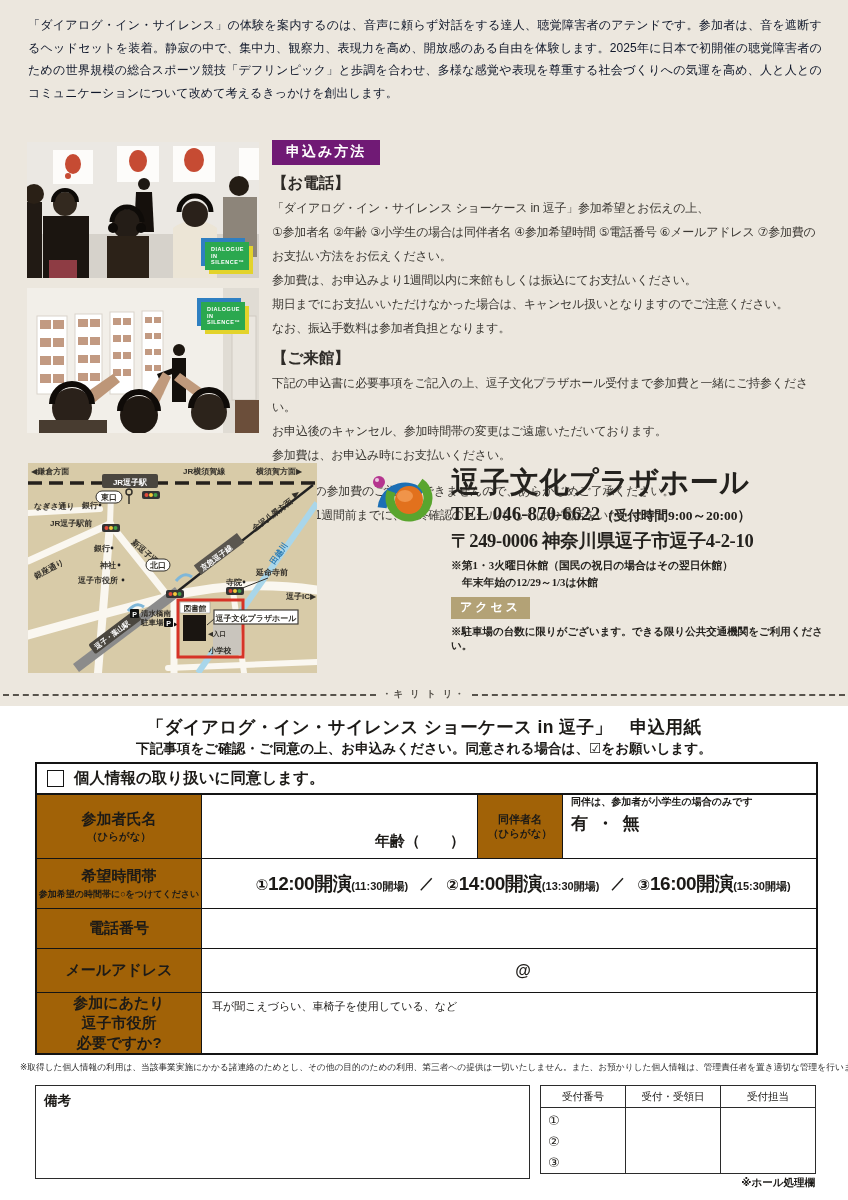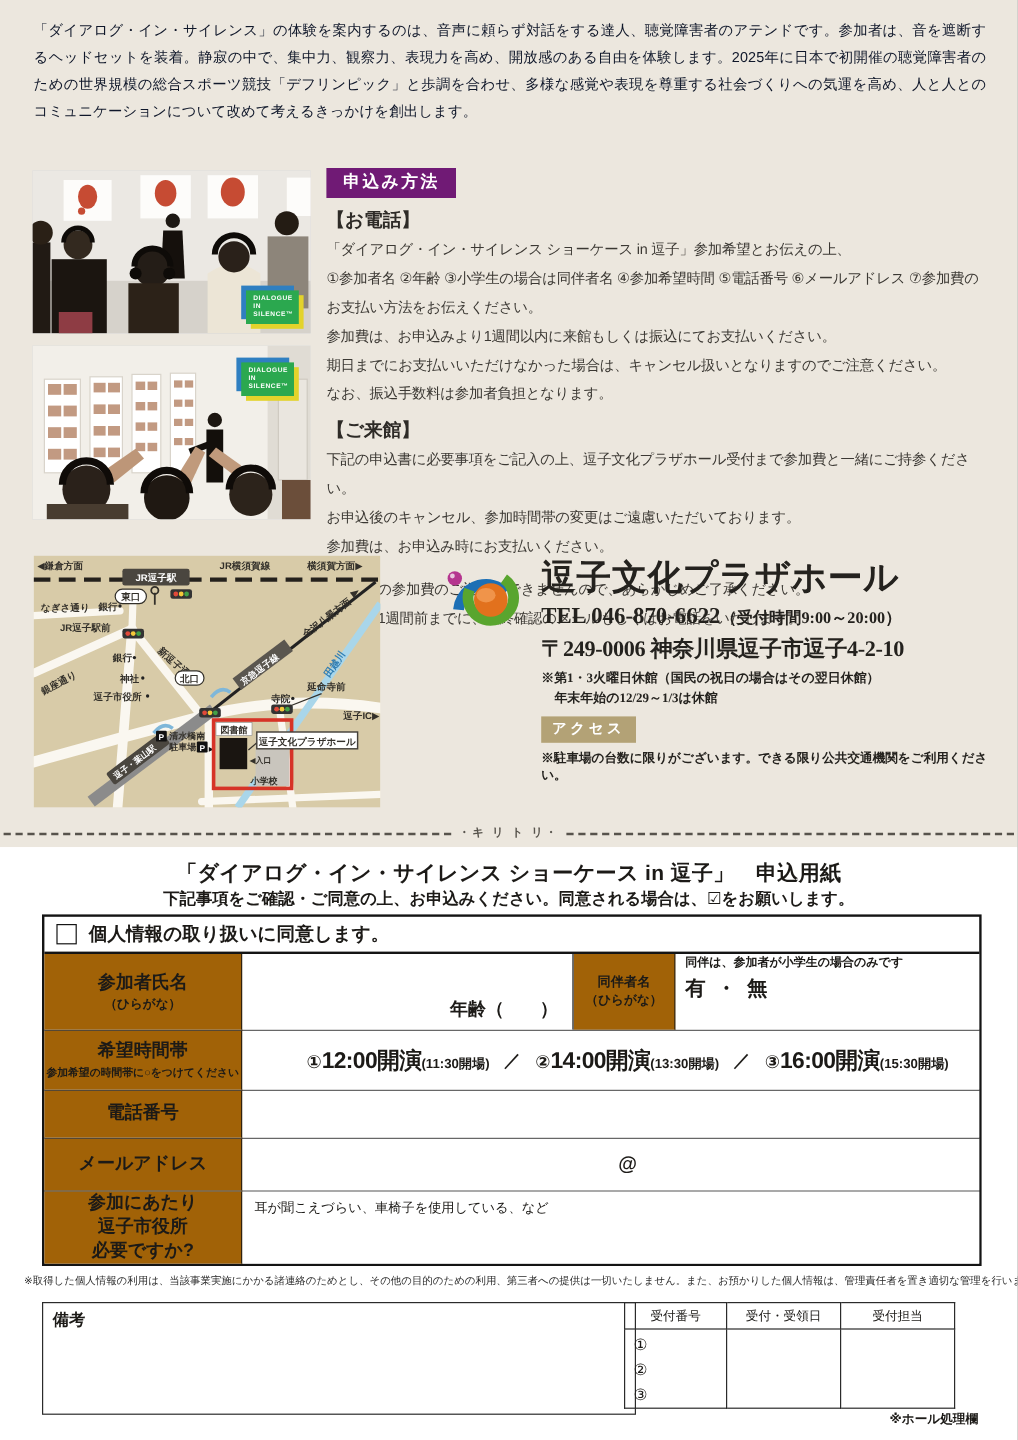--- a/index.html
+++ b/index.html
@@ -94,21 +94,21 @@
   .slot-sep { font-size:14px; font-weight:bold; }
   .mail-cell { display:flex; align-items:center; justify-content:center; font-size:16px; font-weight:bold; }
   .support-cell { padding:6px 10px; }
   .hint { font-size:11px; font-weight:normal; }
 
   .privacy { position:absolute; left:20px; top:356px; width:812px; font-size:8.7px; color:#2a2a2a; letter-spacing:0; white-space:nowrap; }
 
   .remarks { position:absolute; left:35px; top:379px; width:495px; height:94px; border:1.6px solid #2b2b2b; padding:5px 8px; }
   .remarks-label { font-size:13.5px; font-weight:bold; }
 
-  .rcpt { position:absolute; left:520px; top:379px; border-collapse:collapse; }
+  .rcpt { position:absolute; left:540px; top:379px; border-collapse:collapse; }
   .rcpt td, .rcpt th { border:1.2px solid #2b2b2b; font-weight:normal; }
   .rcpt th { width:85px; height:22px; font-size:10.5px; text-align:center; }
   .rcpt th + th { width:95px; }
   .rcpt td { height:64px; vertical-align:top; }
   .rcpt .nums { font-size:13px; line-height:1.6; padding:3px 0 0 7px; }
   .hall-note { position:absolute; right:33px; top:470px; font-size:10.5px; font-weight:bold;text-align:right; }
 </style>
 </head>
 <body>
 

